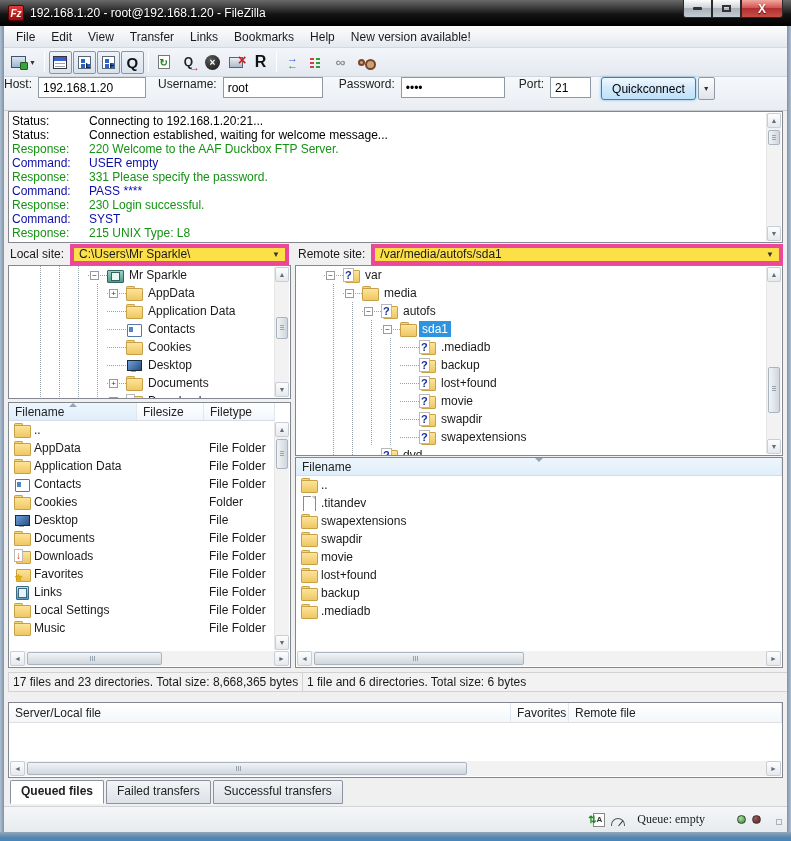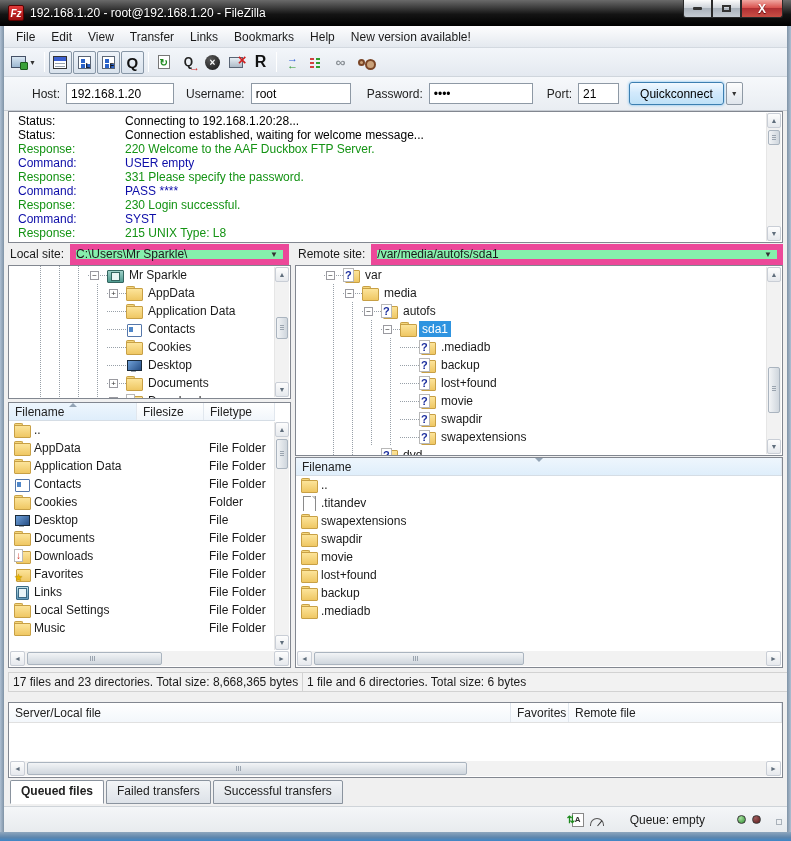--- a/index.html
+++ b/index.html
@@ -69,35 +69,35 @@
   .ti-cmp { display:flex; flex-direction:column; line-height:7px; font-weight:bold; font-size:11px; }
   .ti-cmp b:first-child { color:#2457d6; } .ti-cmp b:last-child { color:#2a9a2a; }
   .ti-list { width:4px; height:2px; background:#d04040; margin-right:9px;
     box-shadow:6px 0 0 #2f9e2f, 0 4px 0 #d04040, 6px 4px 0 #2f9e2f, 0 8px 0 #d04040, 6px 8px 0 #2f9e2f; margin-top:-6px; }
   .ti-inf { color:#8a9096; font-weight:bold; font-size:14px; }
   .ti-find { width:7px; height:7px; border:2px solid #7a4526; border-radius:50%; background:#caa27a; position:relative; margin-right:6px; }
   .ti-find::after { content:""; position:absolute; left:5px; top:-2px; width:7px; height:7px; border:2px solid #7a4526; border-radius:50%; background:#caa27a; }
 
   
   .quickbar { left:4px; top:77px; width:783px; height:34px; background:linear-gradient(#f6f8fb,#e9edf2);
-    border-bottom:1px solid #c7ccd3; display:flex; align-items:center; padding-left:28px; z-index:2; }
+    border-bottom:1px solid #c7ccd3; display:flex; padding-left:0; z-index:2; }
   .qc-label { font-size:12px; color:#222; margin-right:6px; }
   .qc-input { height:21px; border:1px solid #8e99a5; background:#fff; font-size:12px; padding:0 4px;
     font-family:"Liberation Sans", sans-serif; }
   .qc-btn { height:23px; margin-left:10px; padding:0 10px; font-size:12px;
     border:1px solid #3c7fb1; border-radius:3px; background:linear-gradient(#f2f9ff,#d3eafc 45%,#bfe1f7);
     box-shadow:0 0 3px #6db9ef; }
   .qc-dd { height:23px; width:17px; margin-left:2px; border:1px solid #8e99a5; border-radius:2px;
     background:linear-gradient(#fdfdfd,#dfe5ec); font-size:7px; color:#333; display:flex; align-items:center; justify-content:center; }
 
   
   .logpanel { left:8px; top:111px; width:775px; height:132px; background:#fff; border:1px solid #828790;
     overflow:hidden; z-index:2; }
   .log-row { height:14px; line-height:14px; white-space:nowrap; display:flex; }
-  .log-type { width:116px; padding-left:9px; flex:none; }
+  .log-type { width:80px; padding-left:3px; flex:none; }
   .c-Status .log-type, .c-Status .log-msg { color:#000; }
   .c-Response .log-type, .c-Response .log-msg { color:#149314; }
   .c-Command .log-type, .c-Command .log-msg { color:#0d0da8; }
 
   
   .vscroll { width:15px; background:#f2f2f2; border-left:1px solid #e6e6e6; top:1px; bottom:1px; right:1px; position:absolute; }
   .varr { height:15px; display:flex; align-items:center; justify-content:center; font-size:7px; color:#606e7c;
     background:linear-gradient(#fdfdfd,#e6e9ed); border:1px solid #c9ced6; border-radius:2px; }
   .varr.dn { position:absolute; bottom:0; left:0; right:0; }
   .varr.up { position:absolute; top:0; left:0; right:0; }
@@ -110,22 +110,22 @@
     font-size:7px; color:#606e7c; background:linear-gradient(#fdfdfd,#e6e9ed); border:1px solid #c9ced6; border-radius:2px; }
   .harr.lf { left:0; } .harr.rt { right:0; }
   .hthumb { position:absolute; top:1px; bottom:1px; background:linear-gradient(#f2f4f6,#cfd6dd);
     border:1px solid #aab4bf; border-radius:2px; }
   .hthumb::after { content:""; position:absolute; top:3px; bottom:3px; left:48%; width:1px; background:#9aa4af;
     box-shadow:2px 0 0 #9aa4af, -2px 0 0 #9aa4af; }
 
   
   .siterow { height:22px; display:flex; align-items:center; z-index:2; }
   .siterow .slabel { font-size:12px; margin-right:6px; white-space:nowrap; }
-  .combo { flex:1; height:21px; border:6px solid #ec4899; background:#86efac; display:flex; align-items:center;
-    font-size:12px; position:relative; }
+  .combo { flex:1; height:21px; border:4px solid #ec4899; background:#fde047; display:flex; align-items:center;
+    padding-left:5px; font-size:12px; position:relative; }
   .combo .caret { position:absolute; right:5px; font-size:8px; color:#333; }
 
   
   .treepanel { background:#fff; border:1px solid #828790; overflow:hidden; z-index:2; }
   .trow { height:18px; display:flex; align-items:center; white-space:nowrap; }
   .guide { width:19px; height:18px; flex:none; background-image:linear-gradient(to bottom, #98a0a8 1px, transparent 1px);
     background-size:1px 2px; background-repeat:repeat-y; background-position:9px 0; }
   .expslot { width:19px; height:18px; flex:none; display:flex; align-items:center; position:relative;
     background-image:linear-gradient(to right, #98a0a8 1px, transparent 1px); background-size:2px 1px;
     background-repeat:repeat-x; background-position:0 9px; }
@@ -201,21 +201,21 @@
   .statusbar { left:4px; top:806px; width:783px; height:26px; background:linear-gradient(#f4f6f8,#e8ebee);
     border-top:1px solid #cfd4d9; display:flex; align-items:center; z-index:2; }
   .sb-right { margin-left:auto; display:flex; align-items:center; margin-right:6px; gap:6px; }
   .si-type { width:12px; height:14px; border:1px solid #888; background:#fff; position:relative;
     font-size:8px; font-weight:bold; color:#333; display:flex; align-items:center; justify-content:center; }
   .si-type::before { content:"\21C5"; position:absolute; left:-6px; top:0px; color:#1e8a1e; font-size:10px; }
   .si-speed { width:14px; height:8px; border:1px solid #555; border-bottom:none; border-radius:14px 14px 0 0;
     position:relative; margin-top:4px; }
   .si-speed::after { content:""; position:absolute; left:6px; bottom:0; width:1px; height:7px; background:#333;
     transform:rotate(40deg); transform-origin:bottom; }
-  .sb-queue { font-size:12px; margin:0 26px 0 20px; }
+  .sb-queue { font-size:12px; margin:0 26px 0 6px;font-family:Liberation Serif, serif; }
   .led { width:9px; height:9px; border-radius:50%; border:1px solid #3a3a3a; }
   .led.green { background:radial-gradient(circle at 35% 30%, #a8e0a0, #2f8f2f); }
   .led.red { background:radial-gradient(circle at 35% 30%, #9c5a5a, #5e1a1a); }
   .grip { width:4px; height:4px; margin-left:10px; align-self:flex-end; margin-bottom:3px;
     box-shadow:0 0 0 1px #aab2ba, -4px 4px 0 -3px #aab2ba, 0 4px 0 -3px #aab2ba,
     -8px 8px 0 -3px #aab2ba, -4px 8px 0 -3px #aab2ba, 0 8px 0 -3px #aab2ba; background:transparent; }
 </style>
 </head>
 <body>
 
@@ -314,21 +314,21 @@
   <span class="qc-label" style="margin-left:14px">Port:</span>
   <input class="qc-input" style="width: 41px;" value="21">
   <button class="qc-btn">Quickconnect</button>
   <div class="qc-dd">▼</div>
 </div>
 
 <div class="abs logpanel">
   <div id="logrows" style="padding-top:2px">
       <div class="log-row c-Status">
         <span class="log-type">Status:</span>
-        <span class="log-msg">Connecting to 192.168.1.20:28...</span>
+        <span class="log-msg">Connecting to 192.168.1.20:21...</span>
       </div>
       <div class="log-row c-Status">
         <span class="log-type">Status:</span>
         <span class="log-msg">Connection established, waiting for welcome message...</span>
       </div>
       <div class="log-row c-Response">
         <span class="log-type">Response:</span>
         <span class="log-msg">220 Welcome to the AAF Duckbox FTP Server.</span>
       </div>
       <div class="log-row c-Command">

